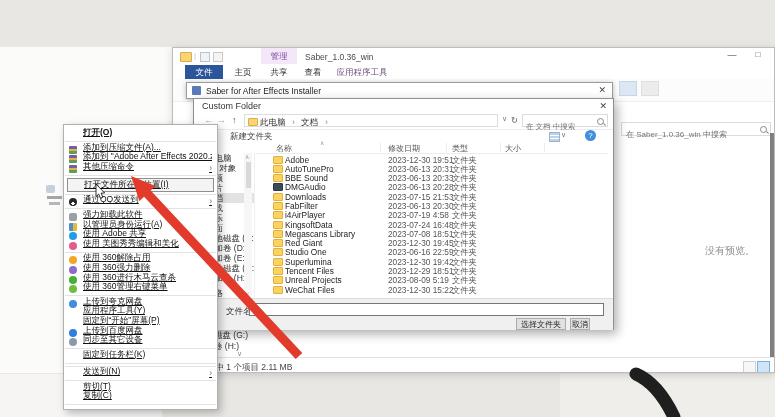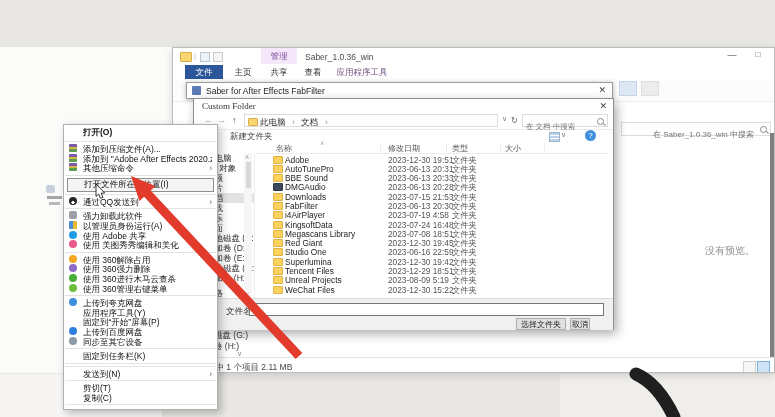--- a/index.html
+++ b/index.html
@@ -34,42 +34,42 @@
   .tab-file{left:4px;width:38px;background:#2b579a;color:#fff;}
   .tab-home{left:46px;width:32px;}
   .tab-share{left:82px;width:32px;}
   .tab-view{left:116px;width:32px;}
   .tab-apptools{left:150px;width:62px;color:#6b4a7a;}
   .ex-ribbon{left:0;top:31px;width:100%;height:22px;background:#fcfcfc;border-bottom:1px solid #efefef;}
   .rib-chip1{left:446px;top:2px;width:16px;height:13px;background:#dbe7f3;border:1px solid #c4d6e8;}
   .rib-chip2{left:468px;top:2px;width:16px;height:13px;background:#ececec;border:1px solid #dedede;}
   .ex-search{left:448px;top:74px;width:150px;height:14px;border:1px solid #dcdcdc;box-sizing:border-box;background:#fff;}
   .ex-search input{width:128px;border:0;outline:0;font-size:8px;color:#555;padding:1px 0 0 4px;
-    font-family:inherit;background:transparent;text-align:right;}
+    font-family:inherit;background:transparent;}
   .mag{position:absolute;right:3px;top:3px;width:5px;height:5px;border:1px solid #8a8a8a;border-radius:50%;}
   .mag::after{content:"";position:absolute;left:4.5px;top:4.5px;width:3px;height:1px;background:#8a8a8a;transform:rotate(45deg);}
   .ex-preview-text{left:532px;top:196px;font-size:10px;color:#8f8f8f;}
   .ex-navfrag1{left:24px;top:282px;font-size:8.5px;color:#333;}
   .ex-navfrag2{left:24px;top:293px;font-size:8.5px;color:#333;}
   .ex-navscroll{left:64px;top:302px;font-size:7px;color:#888;}
   .ex-status{left:0;top:309px;width:100%;height:17px;border-top:1px solid #e2e2e2;background:#fff;}
   .status-text{left:34px;top:4px;font-size:8.5px;color:#444;}
   .view-btn1{left:570px;top:3px;width:11px;height:11px;border:1px solid #d0d0d0;background:#f7f7f7;}
   .view-btn2{left:584px;top:3px;width:11px;height:11px;border:1px solid #7ab0dd;background:#cfe4f7;}
   .right-dark-edge{left:597px;top:85px;width:4px;height:224px;background:#5f5f5f;opacity:.8;}
   
   .installer{left:186px;top:82px;width:427px;height:17px;background:#fff;border:1px solid #9c9c9c;
     box-sizing:border-box;box-shadow:0 1px 5px rgba(0,0,0,.28);}
   .inst-icon{left:5px;top:3px;width:9px;height:9px;background:#5a7bb5;border-radius:1px;}
   .inst-title{left:19px;top:3px;font-size:8.5px;color:#222;}
   .inst-close{right:6px;top:2px;font-size:9px;color:#444;}
   
   .dialog{left:193px;top:98px;width:421px;height:232px;background:#fff;border:1px solid #909090;
     box-sizing:border-box;box-shadow:3px 4px 10px rgba(0,0,0,.32);}
-  .dlg-title{left:8px;top:2px;font-size:9px;color:#333;font-family:Liberation Serif, serif;}
+  .dlg-title{left:8px;top:2px;font-size:9px;color:#333;}
   .dlg-close{right:6px;top:2px;font-size:9px;color:#444;}
   .dlg-nav{left:0;top:14px;width:100%;height:16px;border-bottom:1px solid #ececec;}
   .nav-back{left:10px;top:2px;font-size:9px;color:#a9a9a9;}
   .nav-fwd{left:23px;top:2px;font-size:9px;color:#a9a9a9;}
   .nav-up{left:38px;top:2px;font-size:9px;color:#555;}
   .crumbbox{left:50px;top:1px;width:254px;height:13px;border:1px solid #dcdcdc;box-sizing:border-box;}
   .crumb-folder{left:3px;top:3px;width:8px;height:6px;background:#fbd670;border:1px solid #d9ae4a;border-radius:1px;}
   .crumb-t{top:1.5px;font-size:8.5px;color:#333;}
   .c0{left:15px;} .ch0{left:47px;color:#888;} .c1{left:56px;} .ch1{left:80px;color:#888;}
   .nav-drop{left:308px;top:2px;font-size:7px;color:#777;}
@@ -111,21 +111,21 @@
   .fn-label{left:32px;top:7px;font-size:8.5px;color:#333;}
   .fn-input{left:55px;top:4px;width:355px;height:13px;border:1px solid #767676;box-sizing:border-box;
     background:#fff;font-size:8.5px;font-family:inherit;outline:0;padding:0 2px;}
   .btn{top:19px;height:12px;background:#e1e1e1;border:1px solid #acacac;font-size:8px;color:#222;
     text-align:center;line-height:12px;box-sizing:border-box;}
   .btn-select{left:322px;width:50px;}
   .btn-cancel{left:376px;width:20px;}
   
   .menu{left:63px;top:124px;width:155px;background:#fff;border:1px solid #b0b0b0;box-sizing:border-box;
     box-shadow:3px 3px 8px rgba(0,0,0,.25);padding:2px 0;z-index:6;}
-  .mi{display:flex;align-items:flex-start;height:9.6px;padding:0 5px;font-size:8.5px;color:#111;white-space:nowrap;}
+  .mi{display:flex;align-items:flex-end;height:9.6px;padding:0 5px;font-size:8.5px;color:#111;white-space:nowrap;text-decoration:underline;}
   .mi .ic{width:8px;height:8px;margin-right:6px;flex:none;border-radius:2px;visibility:hidden;}
   .mi .lbl{overflow:hidden;}
   .mi .sub{margin-left:auto;color:#666;font-size:8.5px;padding-left:4px;}
   .mi.bold{font-weight:bold;height:12px;}
   .mi.hl{height:12px;border:1px solid #8f8f8f;background:#f4f4f4;margin:0 3px;padding:0 3px 0 2px;}
   .menu .sep{height:1px;background:#e3e3e3;margin:2px 1px;}
   .ic-rar{visibility:visible !important;border-radius:1px !important;
     background:linear-gradient(180deg,#7a5ba8 0 33%,#d8b64a 33% 66%,#5f9e52 66% 100%);}
   .ic-qq{visibility:visible !important;border-radius:50% !important;
     background:radial-gradient(circle at 50% 68%,#fff 0 1.6px,#24272b 1.7px);}
@@ -192,21 +192,21 @@
     <div class="abs ex-status">
       <span class="abs status-text">选中 1 个项目 2.11 MB</span>
       <div class="abs view-btn1"></div>
       <div class="abs view-btn2"></div>
     </div>
     <div class="abs right-dark-edge"></div>
   </div>
 
   <div class="abs installer">
     <div class="abs inst-icon"></div>
-    <span class="abs inst-title">Saber for After Effects FabFilter</span>
+    <span class="abs inst-title">Saber for After Effects Installer</span>
     <span class="abs inst-close">✕</span>
   </div>
 
   <div class="abs dialog">
     <span class="abs dlg-title">Custom Folder</span>
     <span class="abs dlg-close">✕</span>
     <div class="abs dlg-nav">
       <span class="abs nav-back">←</span>
       <span class="abs nav-fwd">→</span>
       <span class="abs nav-up">↑</span>

